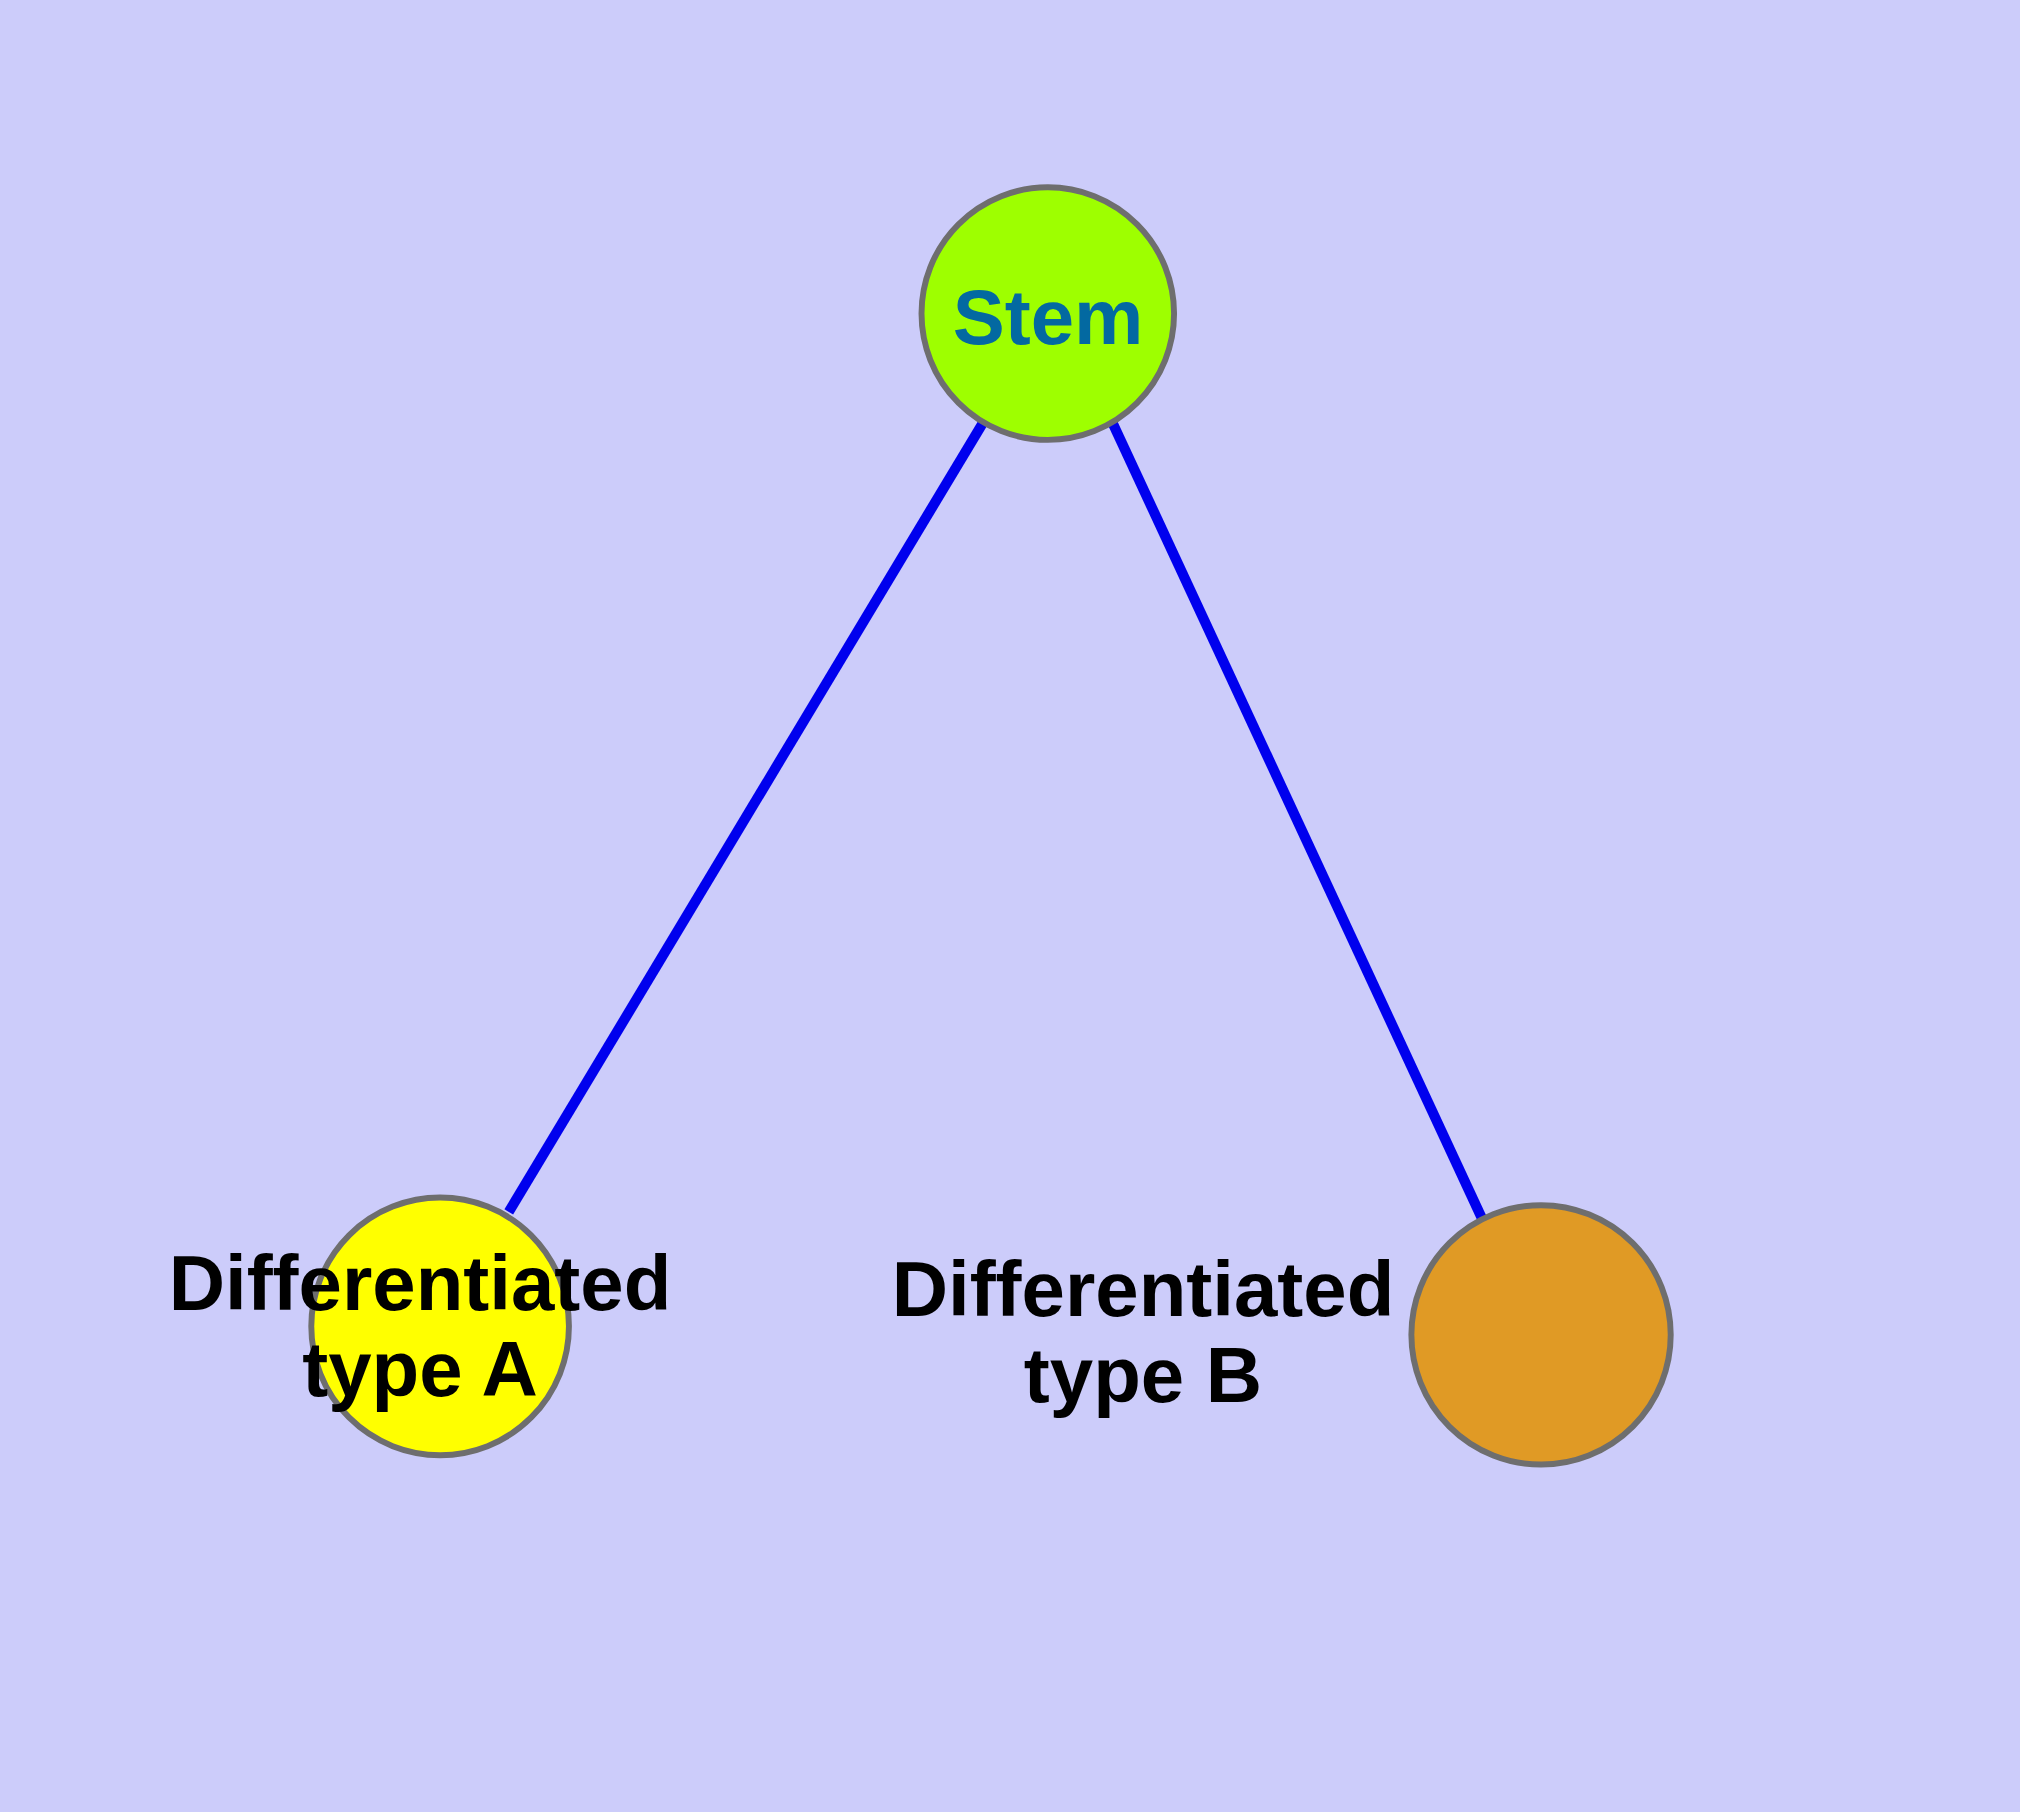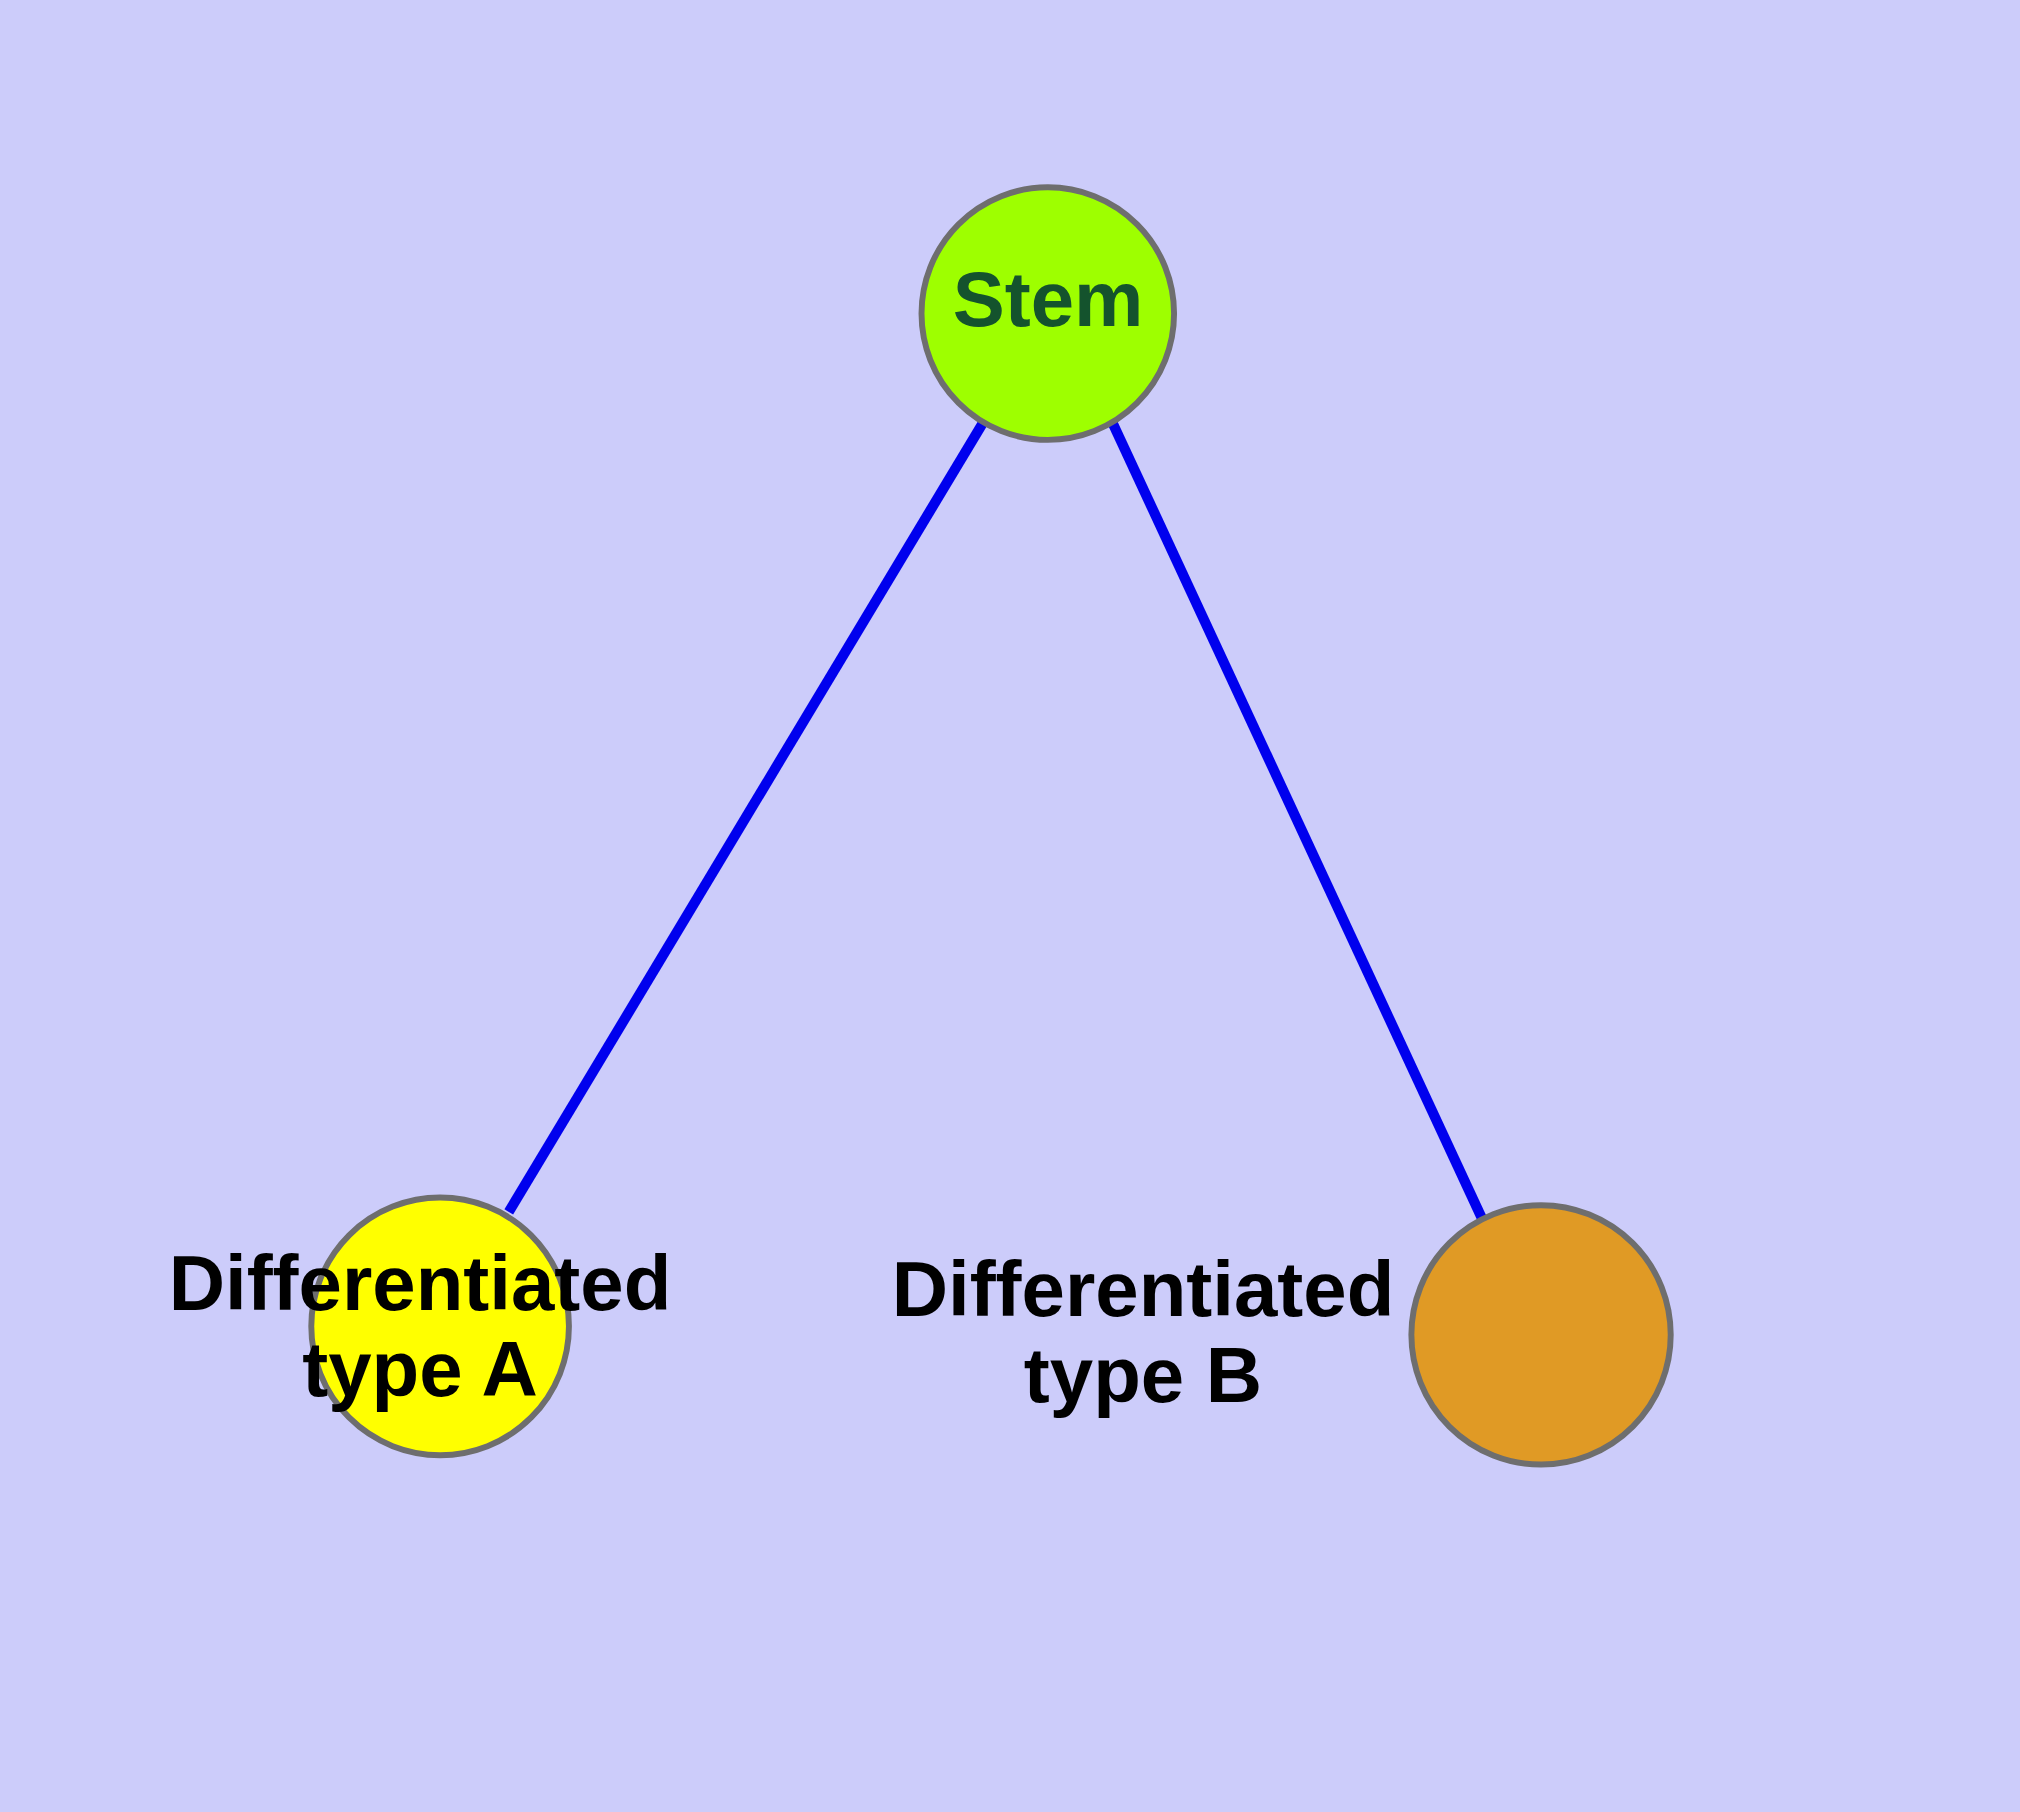--- a/index.html
+++ b/index.html
@@ -59,20 +59,20 @@
       <line class="edge-line" x1="1312" y1="498" x2="1748" y2="1437" stroke="#0000ee" stroke-width="12"></line>
     </g>
 
     <g>
       <circle class="node-circle" cx="1236" cy="370" r="149" fill="#9eff00" stroke="#6e6e6e" stroke-width="7"></circle>
       <circle class="node-circle" cx="519" cy="1565" r="152" fill="#ffff00" stroke="#6e6e6e" stroke-width="7"></circle>
       <circle class="node-circle" cx="1818" cy="1575" r="153" fill="#e09a25" stroke="#6e6e6e" stroke-width="7"></circle>
     </g>
   </svg>
 
-  <div class="node-label" style="left: 1048px; top: 299px; color: #14532d; font-size: 78px;">Stem</div>
+  <div class="node-label" style="left: 1048px; top: 317px; color: #0369a1; font-size: 78px;">Stem</div>
   <div class="node-label" style="left: 420px; top: 1326px; color: rgb(0, 0, 0); font-size: 78px;">Differentiated
 type A</div>
   <div class="node-label" style="left: 1143px; top: 1332px; color: rgb(0, 0, 0); font-size: 78px;">Differentiated
 type B</div>
 
 </div>
 
 
 </body></html>

